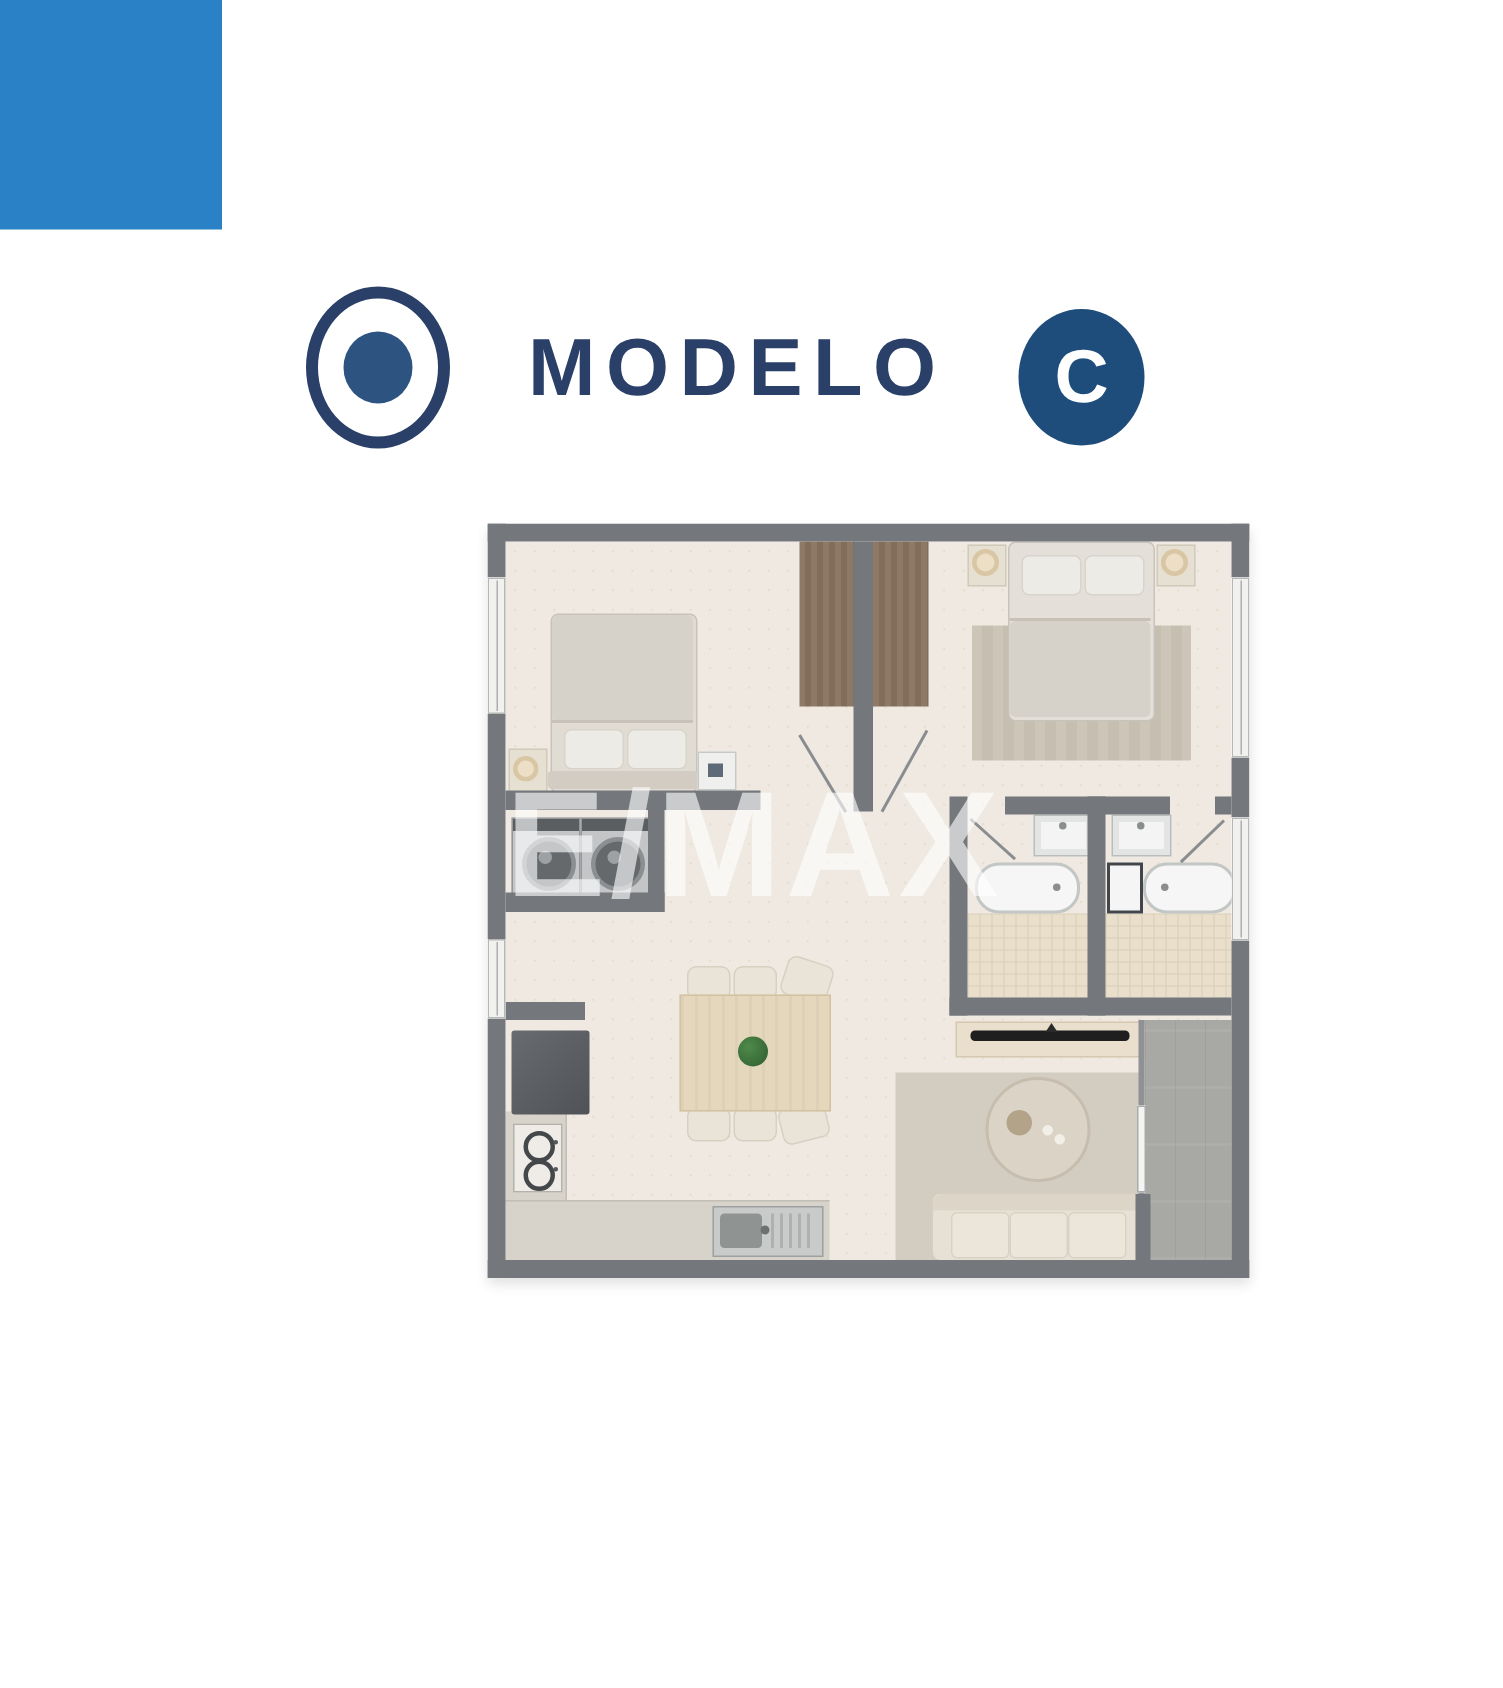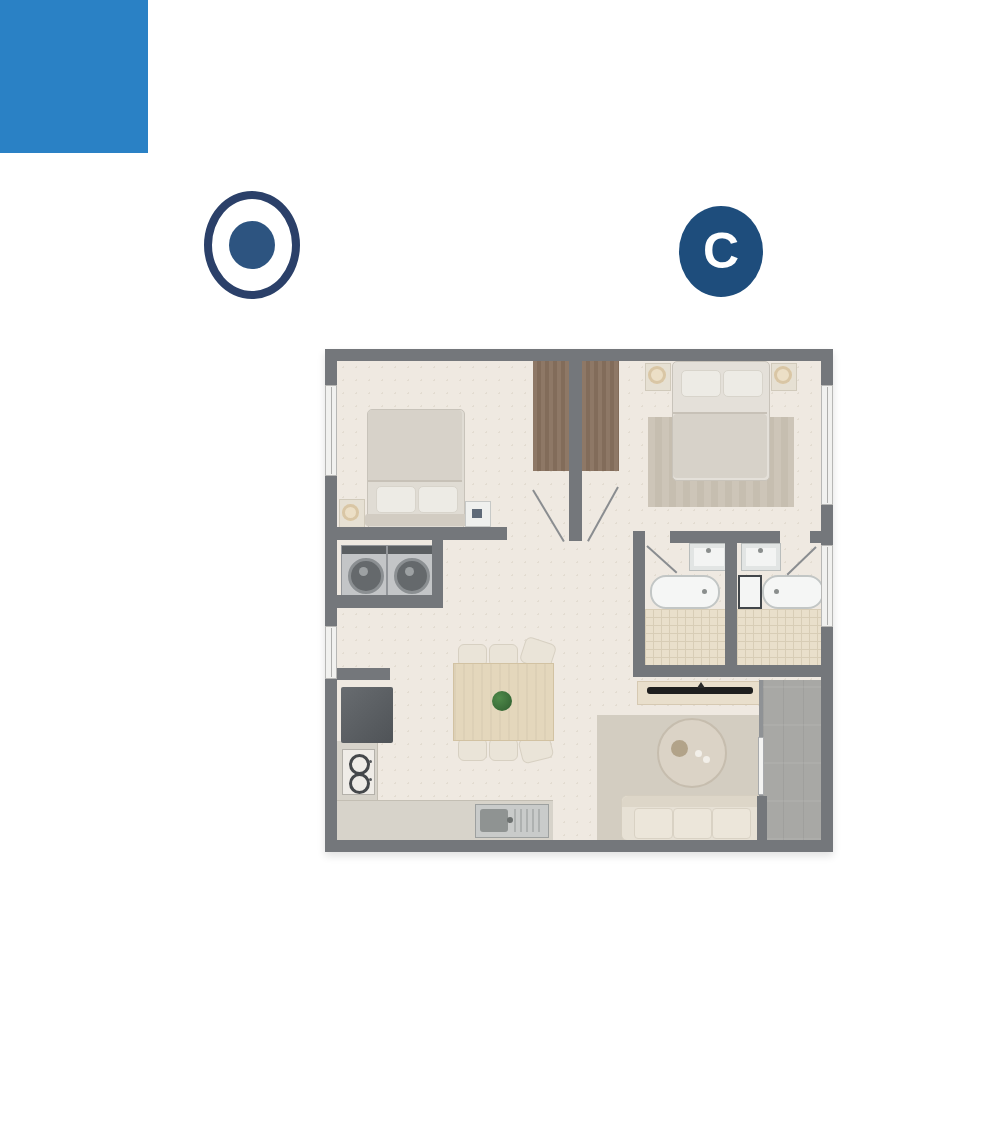--- a/index.html
+++ b/index.html
@@ -55,20 +55,21 @@
 </head>
 <body>
 
 <div class="canvas">
 
   <div class="blue-rect"></div>
 
   <div class="logo">
     <div class="logo-dot"></div>
   </div>
+  <h1 class="title">MODELO</h1>
   <div class="badge">
     <span>C</span>
   </div>
 
   <div class="plan">
     <div class="floor"></div>
 
     <div class="rug" style="left:323px;top:68px;width:146px;height:90px;background:repeating-linear-gradient(90deg,#cdc5b8 0 7px,#c6beb0 7px 14px);"></div>
     <div class="rug" style="left:272px;top:366px;width:164px;height:125px;background:#d3cdc1;"></div>
 
@@ -196,15 +197,16 @@
     <div class="win" style="left:0;top:36px;width:12px;height:91px;"></div>
     <div class="win" style="left:0;top:277px;width:12px;height:53px;"></div>
     <div class="win" style="left:496px;top:36px;width:12px;height:120px;"></div>
     <div class="win" style="left:496px;top:196px;width:12px;height:82px;"></div>
 
     <div class="swing" style="left:208px;top:140px;width:60px;transform:rotate(59deg);"></div>
     <div class="swing" style="left:293px;top:137px;width:62px;transform:rotate(119deg);"></div>
     <div class="swing" style="left:322px;top:196px;width:40px;transform:rotate(42deg);"></div>
     <div class="swing" style="left:491px;top:197px;width:40px;transform:rotate(136deg);"></div>
 
+    <div class="watermark">E/MAX</div>
   </div>
 
 </div>
 
 </body></html>

